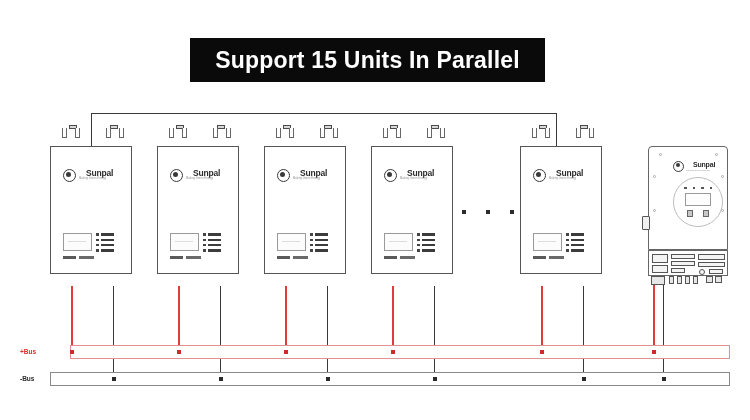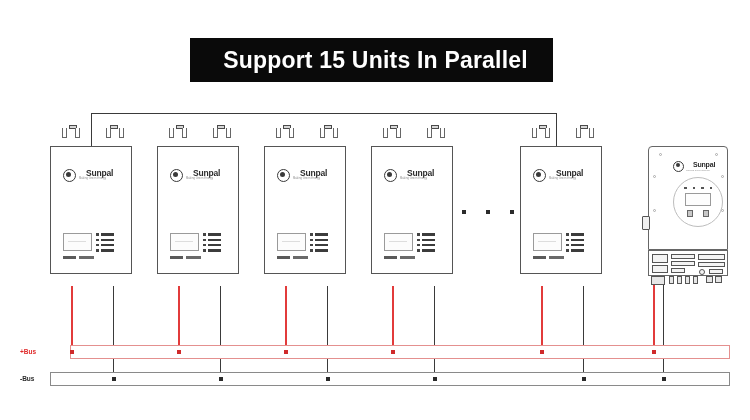--- a/index.html
+++ b/index.html
@@ -6,21 +6,21 @@
   body{
     width:750px;height:420px;background:#ffffff;
     font-family:"Liberation Sans", sans-serif;
     overflow:hidden;position:relative;
   }
   #stage{position:relative;width:750px;height:420px;}
 
   
   .title-banner{
     position:absolute;left:190px;top:38px;width:355px;height:44px;
-    background:#0a0a0a;display:flex;align-items:center;justify-content:center;padding-left:8px;
+    background:#0a0a0a;display:flex;align-items:center;justify-content:center;
   }
   .title-banner span{
     color:#ffffff;font-size:23px;font-weight:600;letter-spacing:.2px;
     font-family:"Liberation Sans", sans-serif;white-space:nowrap;
   }
 
   
   .battery{
     position:absolute;width:82px;height:128px;
     border:1px solid #555;background:#fff;box-sizing:border-box;

